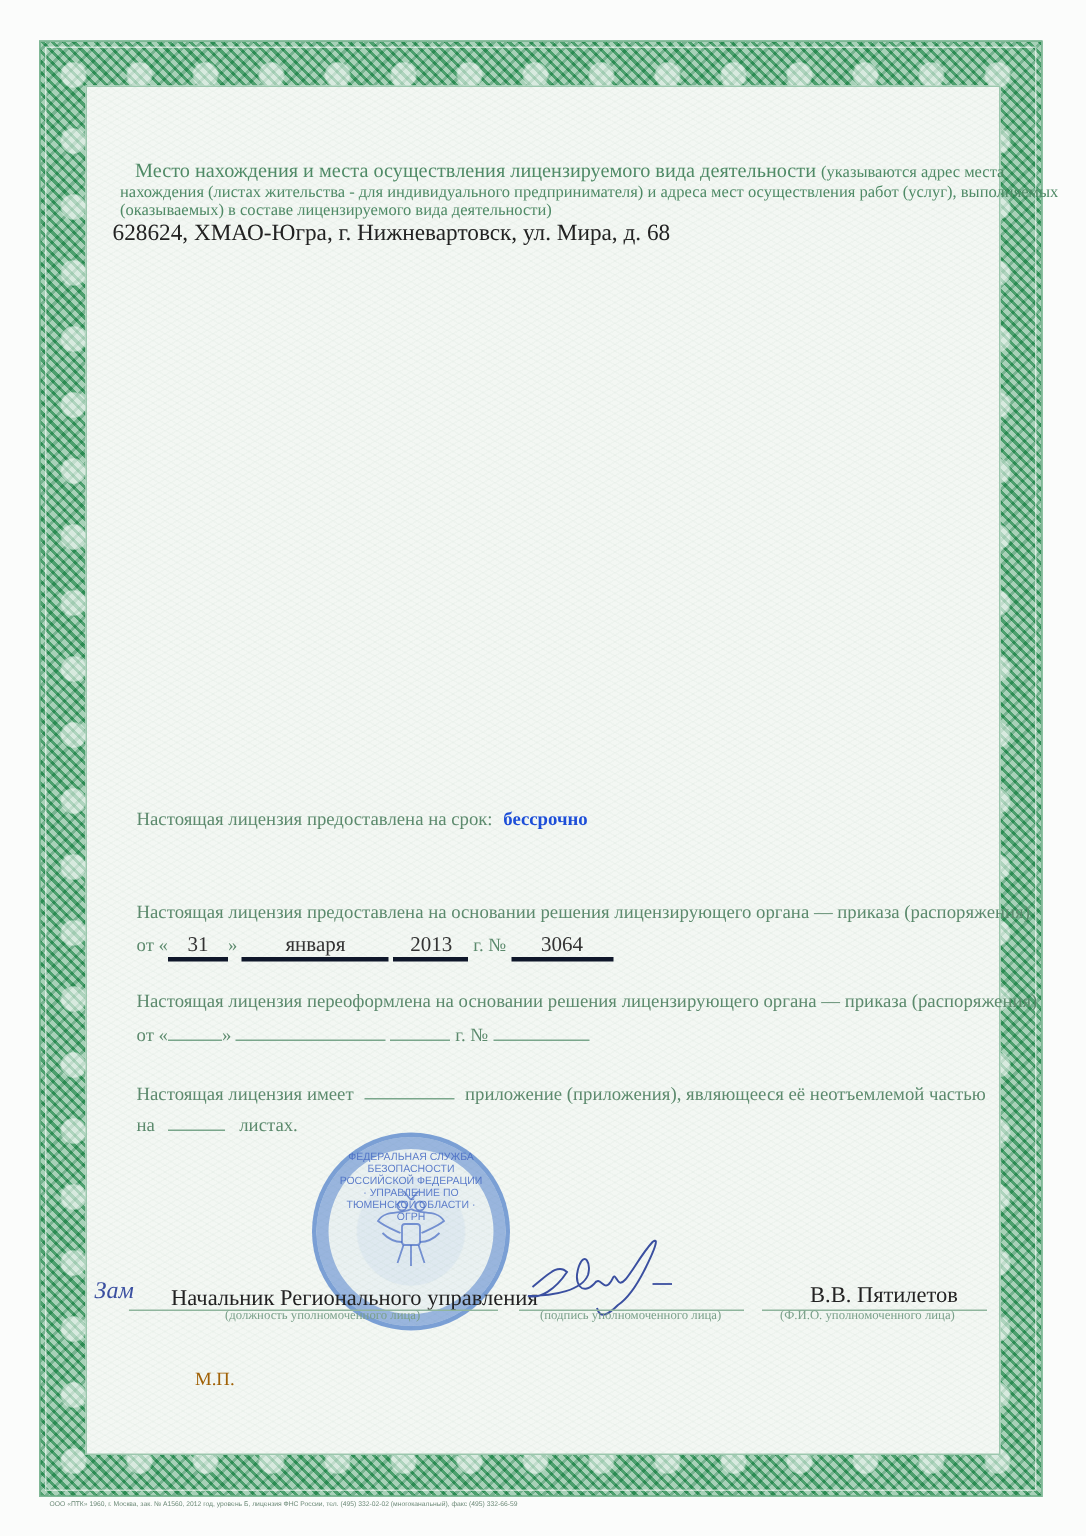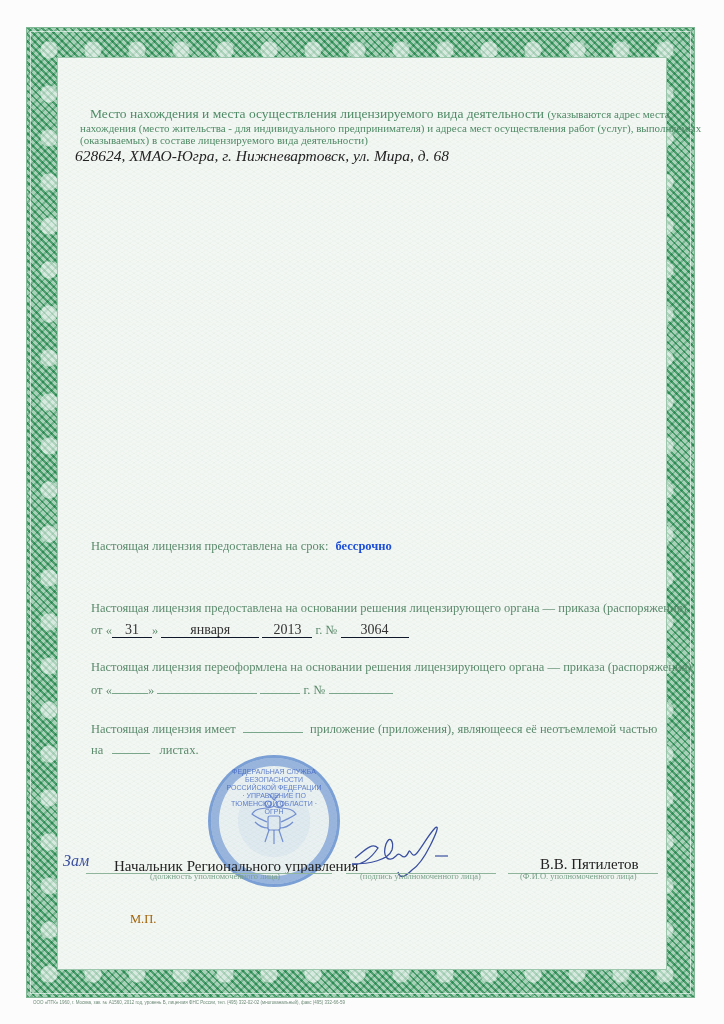--- a/index.html
+++ b/index.html
@@ -34,21 +34,21 @@
       #f3f7f3;
     border:1px solid #9cc7ad;
     box-sizing:border-box;
   }
   .green { color:#4f8a66; }
   .dark { color:#222; }
   .abs { position:absolute; white-space:nowrap; }
   .hdr-big { font-size:13.5px; }
   .hdr-small { font-size:11px; }
   .line { font-size:12.5px; color:#5c8a6d; }
-  .fill { display:inline-block; border-bottom:1px solid #0f172a; text-align:center; color:#333; font-size:14px; line-height:14px; }
+  .fill { display:inline-block; border-bottom:3px solid #0f172a; text-align:center; color:#333; font-size:14px; line-height:14px; }
   .blank { display:inline-block; border-bottom:1px solid #7aa68b; }
   .caption { font-size:8.5px; color:#7aa08a; position:absolute; white-space:nowrap; }
   .stamp {
     position:absolute; left:208px; top:755px; width:126px; height:126px; border-radius:50%;
     border:3px solid rgba(70,120,200,0.75);
     box-shadow: inset 0 0 0 6px rgba(255,255,255,0.0), inset 0 0 0 8px rgba(70,120,200,0.55);
     background: radial-gradient(circle, rgba(120,160,220,0.18) 0 40%, rgba(120,160,220,0.08) 41% 100%);
     opacity:0.9;
   }
   .stamp-text {
@@ -64,23 +64,23 @@
 
 <div class="frame">
     <div class="wave"></div>
   </div>
 <div class="inner"></div>
 
 <div class="abs green hdr-big" style="left:90px;top:106px;">
   <span>Место нахождения и места осуществления лицензируемого вида деятельности</span>
   <span class="hdr-small">(указываются адрес места</span>
 </div>
-<div class="abs green hdr-small" style="left:80px;top:122px;">нахождения (место жительства - для индивидуального предпринимателя) и адреса мест осуществления работ (услуг), выполняемых</div>
+<div class="abs green hdr-small" style="left:80px;top:122px;">нахождения (листах жительства - для индивидуального предпринимателя) и адреса мест осуществления работ (услуг), выполняемых</div>
 <div class="abs green hdr-small" style="left:80px;top:134px;">(оказываемых) в составе лицензируемого  вида деятельности)</div>
-<div class="abs dark" style="left:75px;top:147px;font-size:15.5px;font-style:italic;">628624, ХМАО-Югра, г. Нижневартовск, ул. Мира, д. 68</div>
+<div class="abs dark" style="left:75px;top:147px;font-size:15.5px;">628624, ХМАО-Югра, г. Нижневартовск, ул. Мира, д. 68</div>
 
 <div class="abs line" style="left:91px;top:539px;">
   <span>Настоящая лицензия предоставлена на срок:</span>
   <b style="color:#1d4ed8;margin-left:4px;">бессрочно</b>
 </div>
 
 <div class="abs line" style="left:91px;top:601px;">Настоящая лицензия предоставлена на основании решения лицензирующего органа — приказа (распоряжения)</div>
 <div class="abs line" style="left:91px;top:623px;">
   <span>от «</span><span class="fill" style="width:40px;">31</span><span>»</span>
   <span class="fill" style="width:98px;">января</span>

